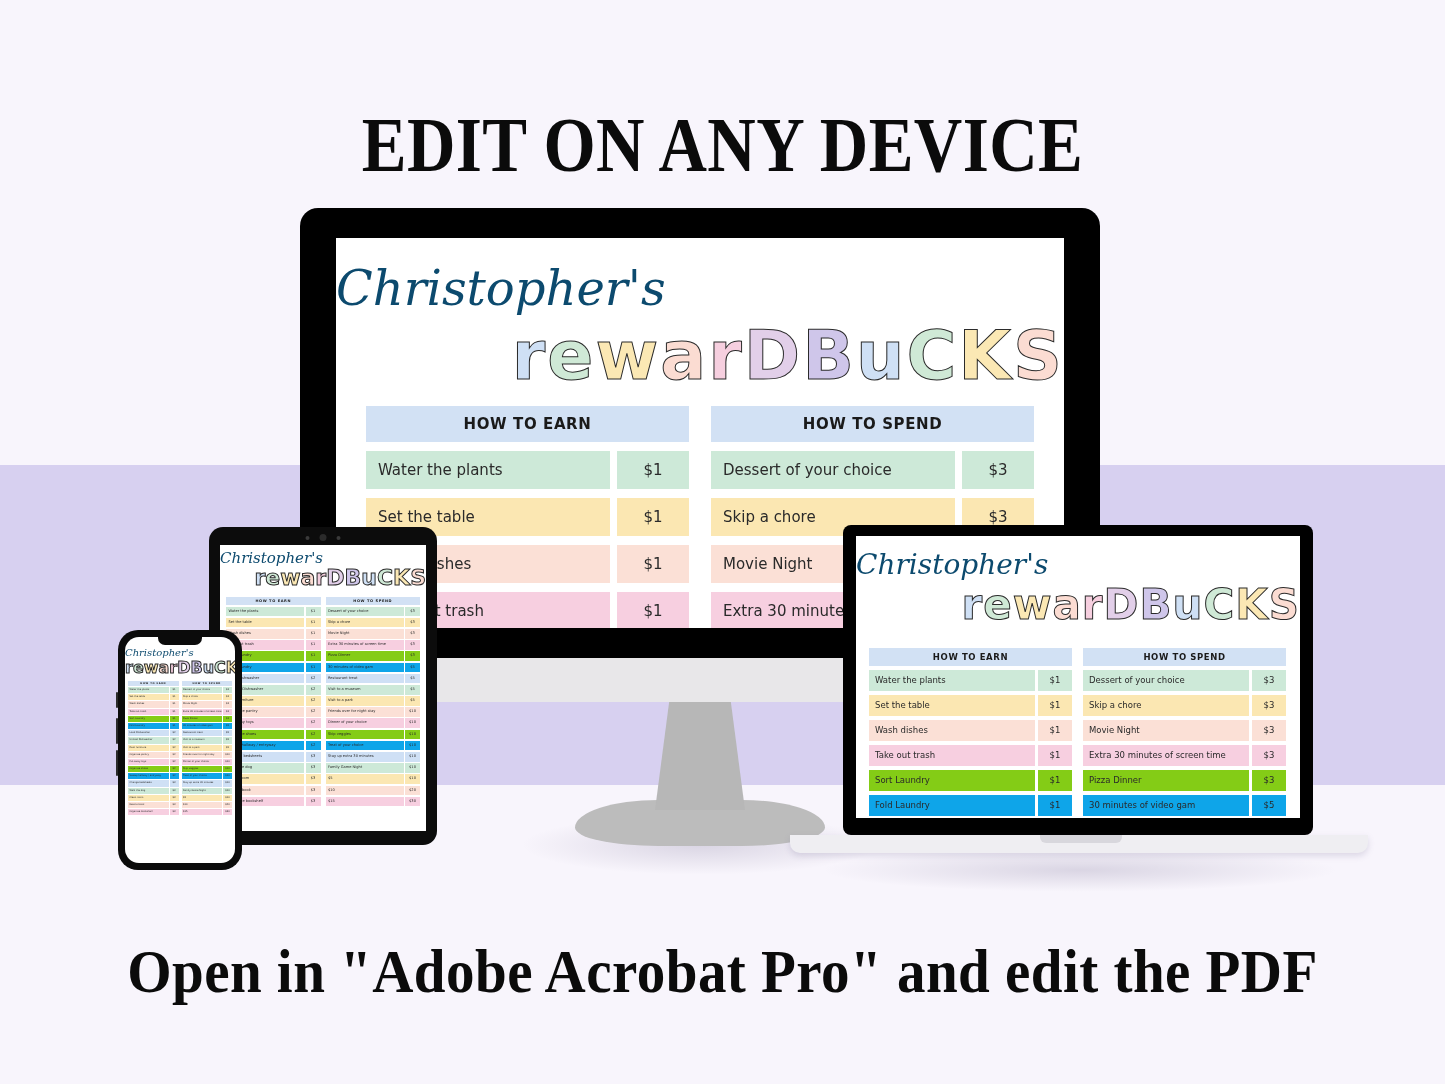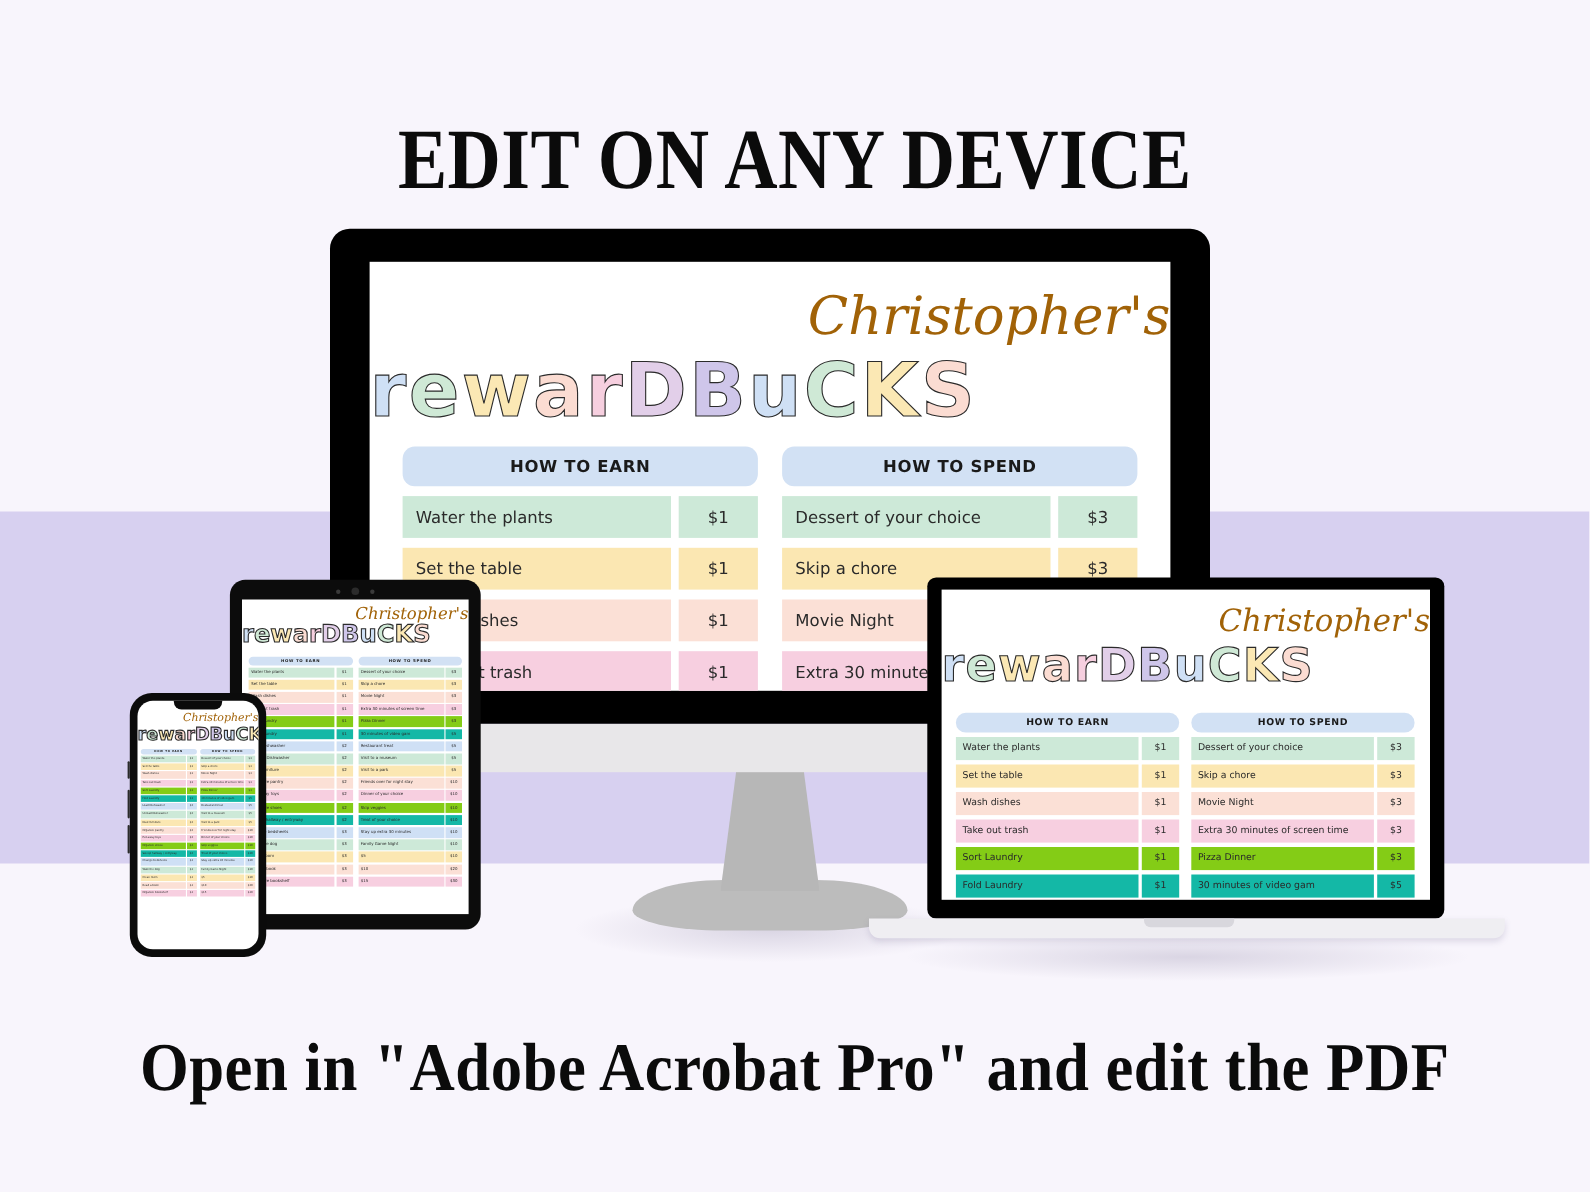--- a/index.html
+++ b/index.html
@@ -28,26 +28,26 @@
   }
   .headline-top{top:104px;font-size:78px;line-height:82px;
     transform:scaleX(.86);transform-origin:center;}
   .headline-bottom{top:938px;font-size:62px;line-height:66px;
     transform:scaleX(.92);transform-origin:center;}
 
   
   .poster{background:#ffffff;position:relative;overflow:hidden;}
   .poster .script{
     font-family:"DejaVu Serif", serif;
-    font-style:italic;font-weight:400;color:#a16207;
-    text-align:right;white-space:nowrap;
+    font-style:italic;font-weight:400;color:#0c4a6e;
+    text-align:left;white-space:nowrap;
   }
   .poster .bubble{
     font-family:"DejaVu Sans", sans-serif;
-    font-weight:bold;text-align:left;white-space:nowrap;
+    font-weight:bold;text-align:right;white-space:nowrap;
     color:transparent;
   }
   .bubble span{
     -webkit-text-stroke:1px #2b2b2b;
     display:inline-block;
   }
   .b-blue{color:#cfe0f5;}
   .b-green{color:#cfe9d6;}
   .b-yellow{color:#fbe8b4;}
   .b-peach{color:#fbdcd2;}
@@ -55,33 +55,32 @@
   .b-violet{color:#cfc6ea;}
   .b-lilac{color:#e2cfe9;}
 
   
   .cols{display:flex;}
   .col{display:flex;flex-direction:column;}
   .thead{
     background:#d2e1f4;text-align:center;color:#1a1a1a;
     font-family:"DejaVu Sans", sans-serif;font-weight:bold;
     letter-spacing:.6px;
-    border-radius:11px;
   }
   .trow{display:flex;}
   .tlabel{color:#2a2a2a;font-family:"DejaVu Sans", sans-serif;}
   .tval{color:#2a2a2a;text-align:center;font-family:"DejaVu Sans", sans-serif;}
 
   
   .c0{background:#cde9d8;}
   .c1{background:#fbe7b2;}
   .c2{background:#fbe0d6;}
   .c3{background:#f7cfe0;}
   .c4{background:#84cc16;}
-  .c5{background:#14b8a6;}
+  .c5{background:#0ea5e9;}
   .c6{background:#cfe0f5;}
 
   
   .monitor{position:absolute;left:300px;top:208px;width:800px;height:450px;}
   .monitor-frame{
     position:absolute;inset:0;background:#000;border-radius:18px;
   }
   .monitor-screen{
     position:absolute;left:36px;top:30px;width:728px;height:390px;
     background:#fff;overflow:hidden;

